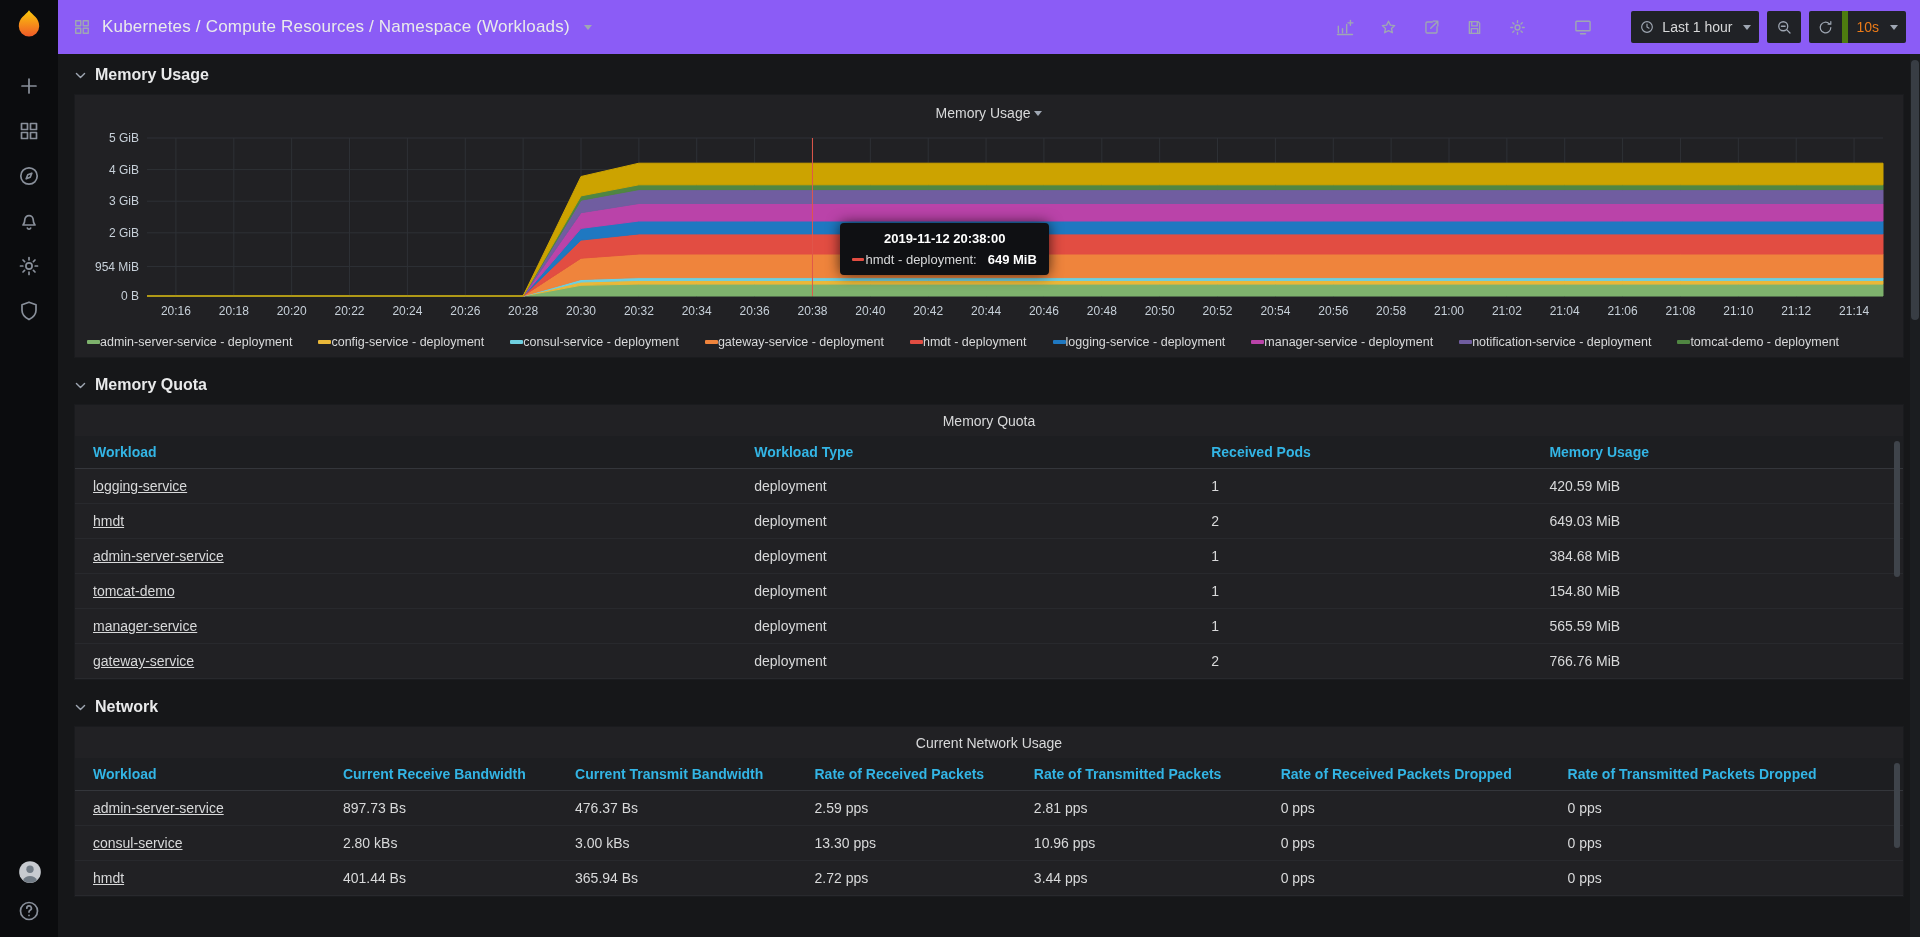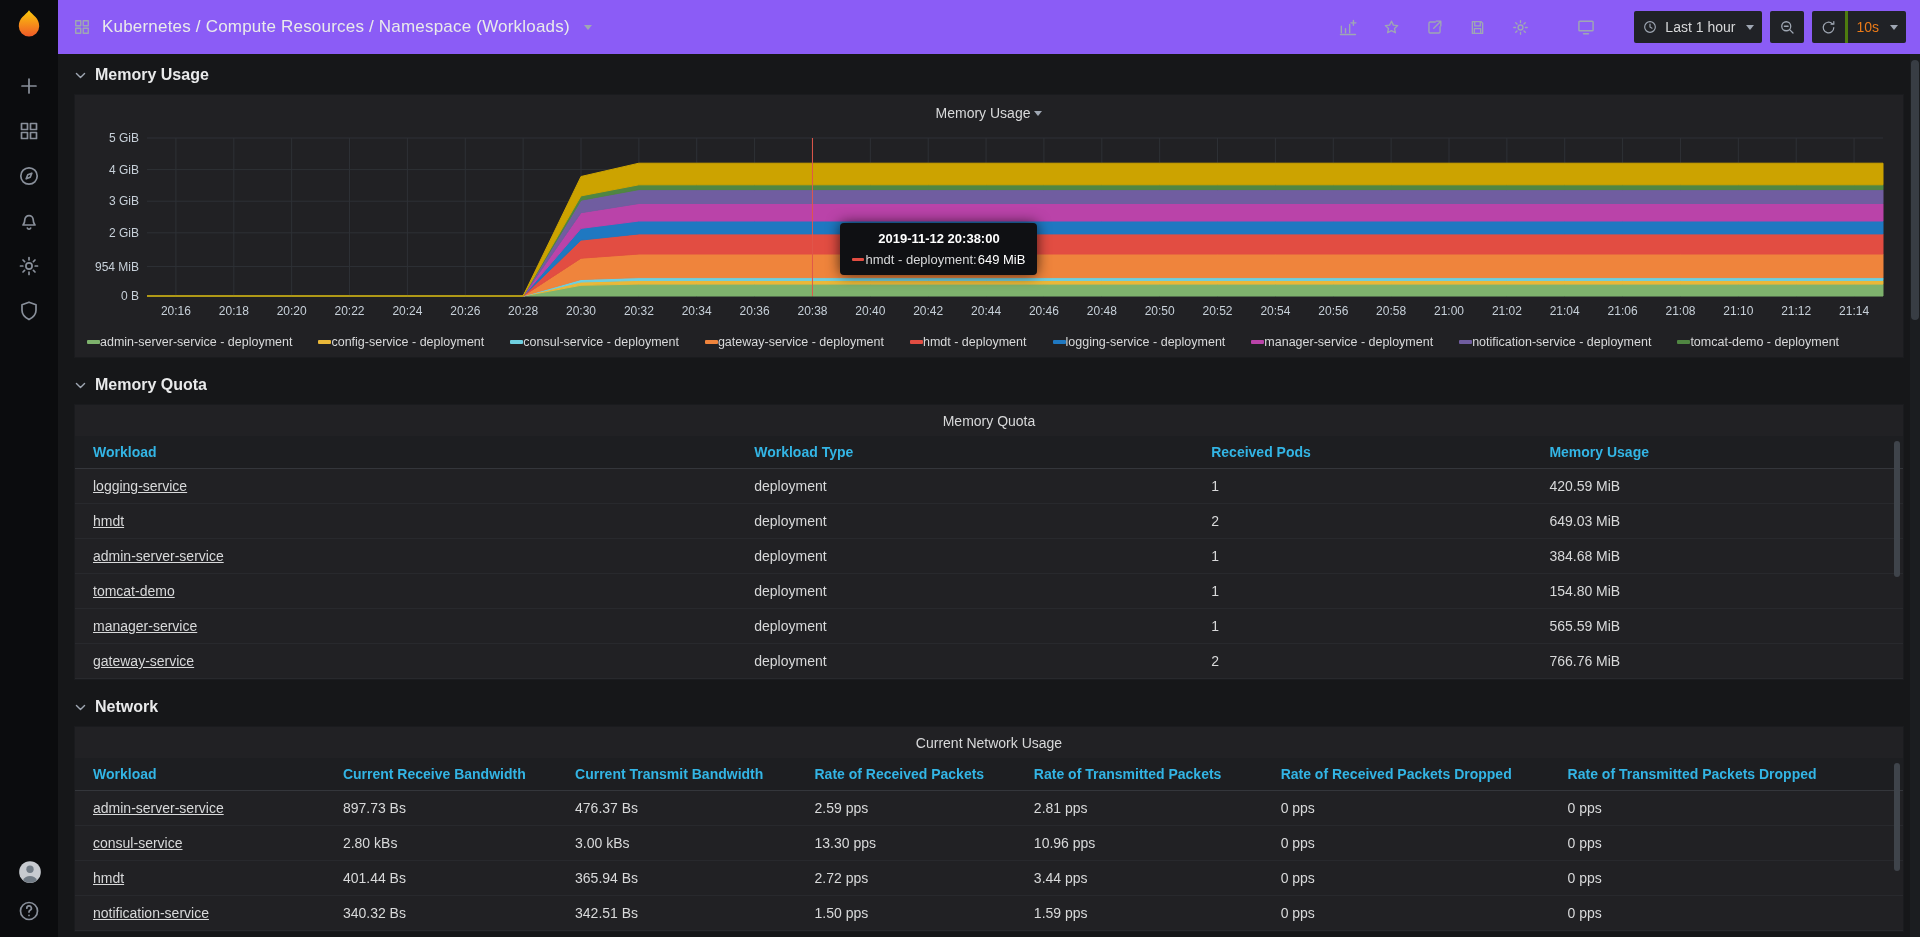--- a/index.html
+++ b/index.html
@@ -35,21 +35,21 @@
     border-right: 4px solid transparent; border-top: 5px solid #9fa7b3; margin-left: 4px; }
   .nav-right { margin-left: auto; display: flex; align-items: center; gap: 8px; }
   .nav-btn {
     height: 32px; min-width: 32px; display: flex; align-items: center; justify-content: center;
     gap: 7px; padding: 0 8px; border-radius: 2px; cursor: pointer; color: #d8d9da;
   }
   .nav-btn.boxed { background: #202226; }
   .nav-gap { width: 14px; }
   .btn-group { display: flex; background: #202226; border-radius: 2px; overflow: hidden; }
   .btn-group .nav-btn { border-radius: 0; }
-  .btn-group .nav-btn + .nav-btn { border-left: 3px solid #4d7c0f; }
+  .btn-group .nav-btn + .nav-btn { border-left: 6px solid #4d7c0f; }
   .refresh-val { color: #eb7b18; font-size: 14px; }
 
   
   .content { margin-left: 58px; padding: 2px 16px 0 16px; }
   .section-header { display: flex; align-items: center; gap: 8px; height: 38px; cursor: pointer; }
   .section-header .title { font-size: 16px; font-weight: bold; color: #e9eaeb; }
 
   .panel { background: #212124; border: 1px solid #1a1b1e; position: relative; }
 
   
@@ -66,21 +66,21 @@
     color: #d8d9da; cursor: pointer; }
   .legend-swatch { display: inline-block; width: 13px; height: 4px; border-radius: 1px; }
 
   .chart-tooltip {
     position: absolute; background: #0f1013; border-radius: 4px; padding: 8px 12px;
     box-shadow: 0 0 14px rgba(0,0,0,.7); white-space: nowrap; z-index: 6;
   }
   .tt-date { text-align: center; font-weight: bold; color: #ffffff; font-size: 13px; margin-bottom: 6px; }
   .tt-row { display: flex; align-items: center; gap: 1px; font-size: 13px; color: #d8d9da; }
   .tt-marker { display: inline-block; width: 12px; height: 3px; border-radius: 1px; }
-  .tt-val { font-weight: normal; color: #ffffff; }
+  .tt-val { font-weight: bold; color: #ffffff; margin-left: 10px; }
 
   
   .table-panel { margin-bottom: 8px; }
   .table-title { text-align: center; font-size: 14px; color: #d8d9da; padding: 8px 0 7px 0; }
   table { width: 100%; border-collapse: collapse; table-layout: fixed; }
   th { text-align: left; color: #33b5e5; font-weight: bold; font-size: 14px;
     padding: 8px 12px; background: #1d1e21; border-bottom: 1px solid #34363b; cursor: pointer; }
   td { font-size: 14px; color: #d8d9da; padding: 9px 12px; border-bottom: 1px solid #28292d; }
   th:first-child, td:first-child { padding-left: 18px; }
   .cell-link { color: #d8d9da; text-decoration: underline; cursor: pointer; }
@@ -502,29 +502,20 @@
           </tr>
           <tr>
             <td><a class="cell-link">hmdt</a></td>
             <td>401.44 Bs</td>
             <td>365.94 Bs</td>
             <td>2.72 pps</td>
             <td>3.44 pps</td>
             <td>0 pps</td>
             <td>0 pps</td>
           </tr>
-          <tr>
-            <td><a class="cell-link">notification-service</a></td>
-            <td>340.32 Bs</td>
-            <td>342.51 Bs</td>
-            <td>1.50 pps</td>
-            <td>1.59 pps</td>
-            <td>0 pps</td>
-            <td>0 pps</td>
-          </tr>
         </tbody>
     </table>
     <div class="panel-vscroll">
         <div class="thumb" style="height:66%"></div>
       </div>
   </div>
 
 </main>
 
 <div class="page-scrollbar">

